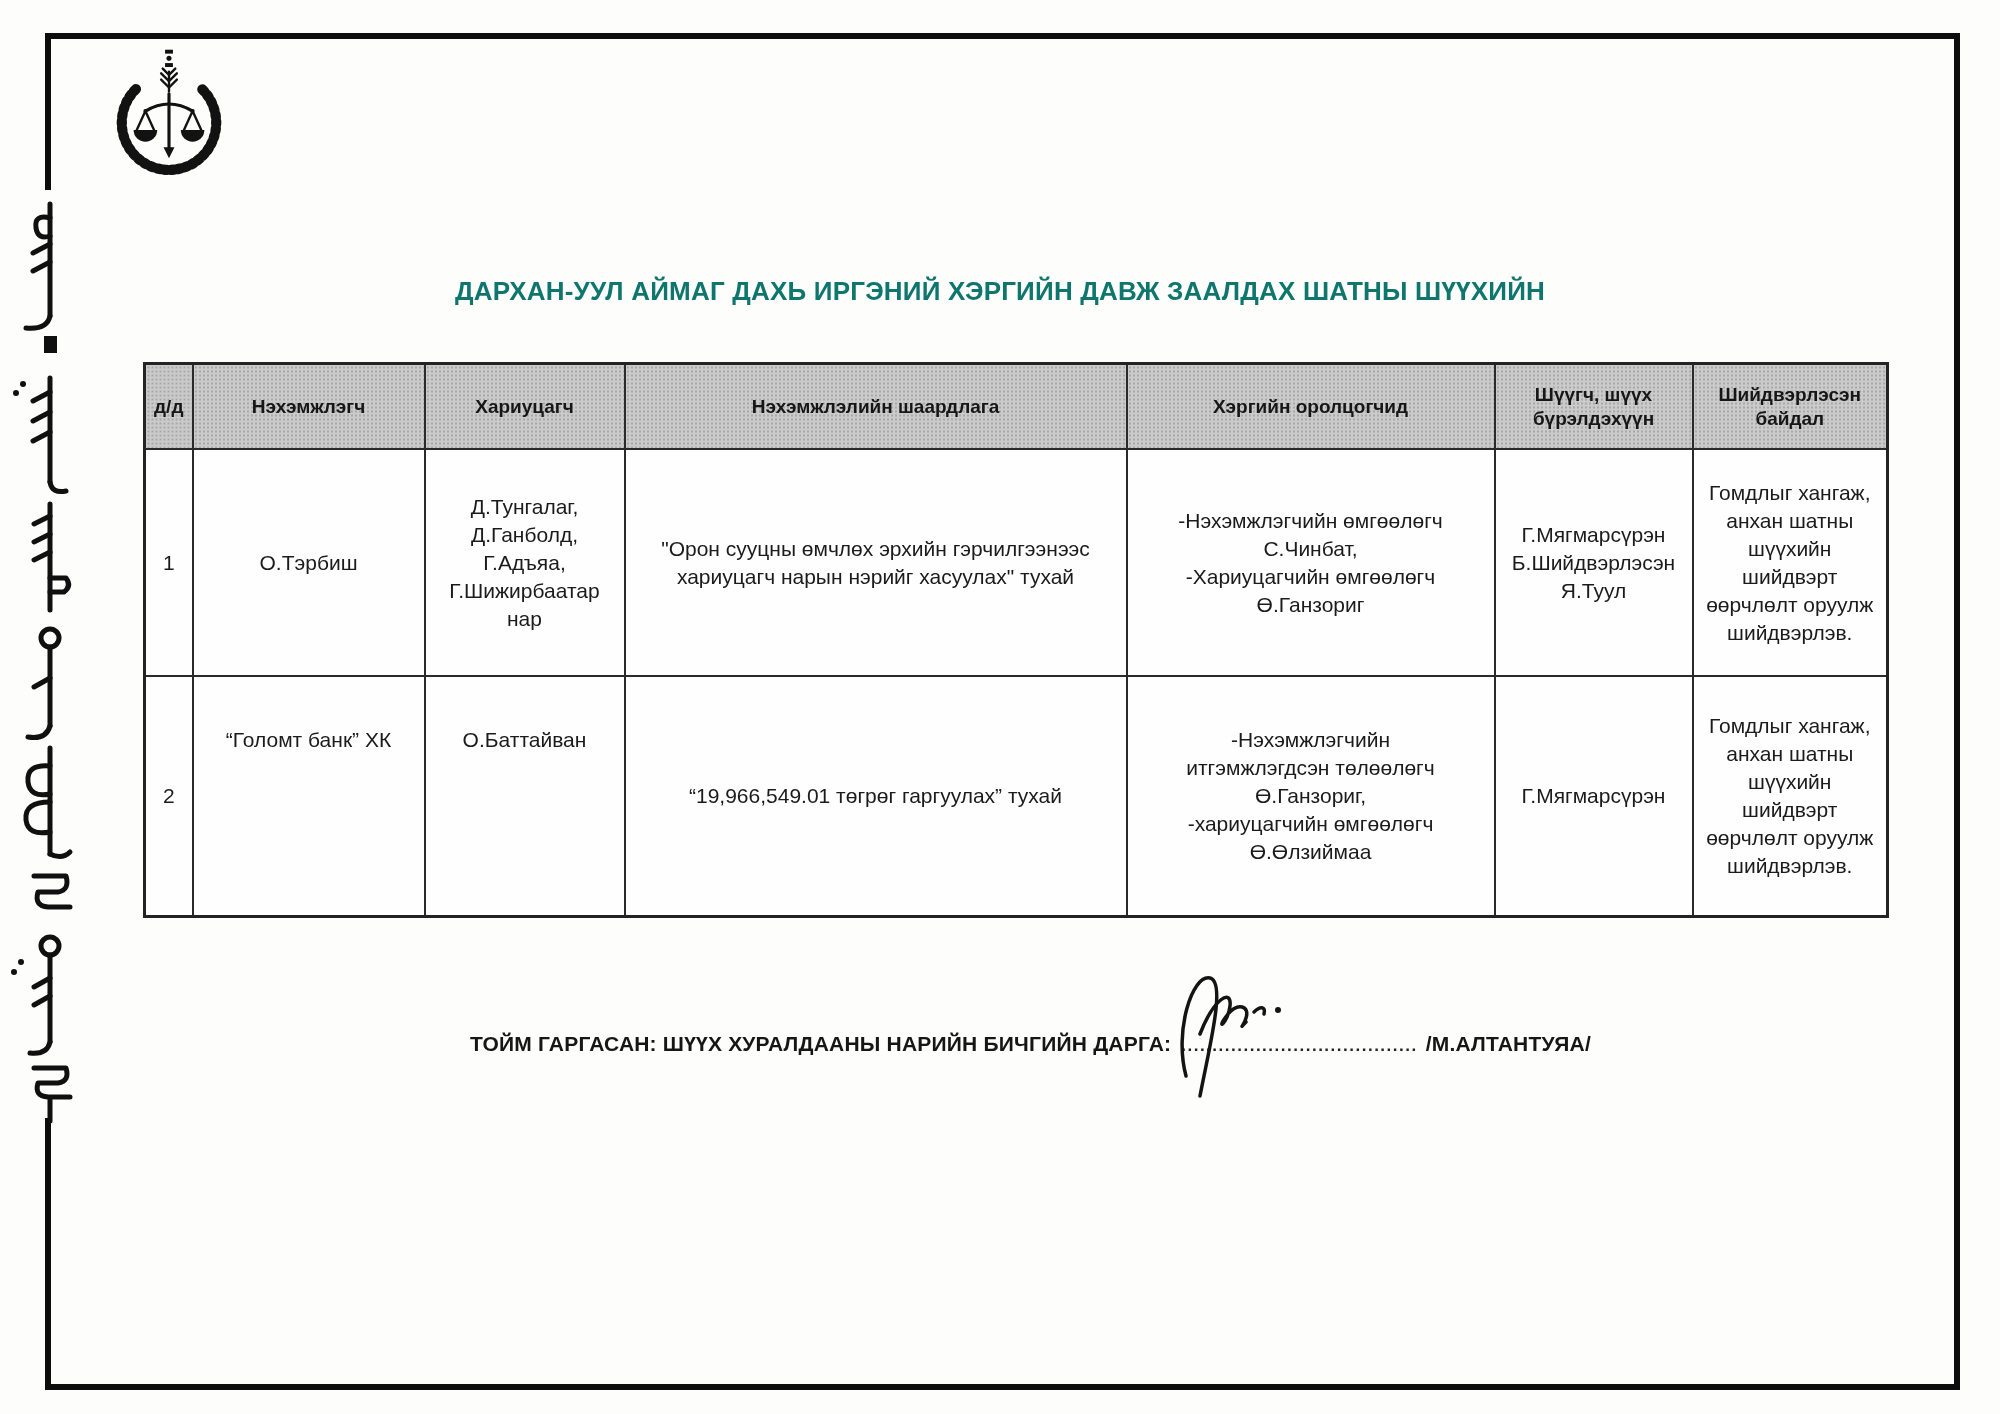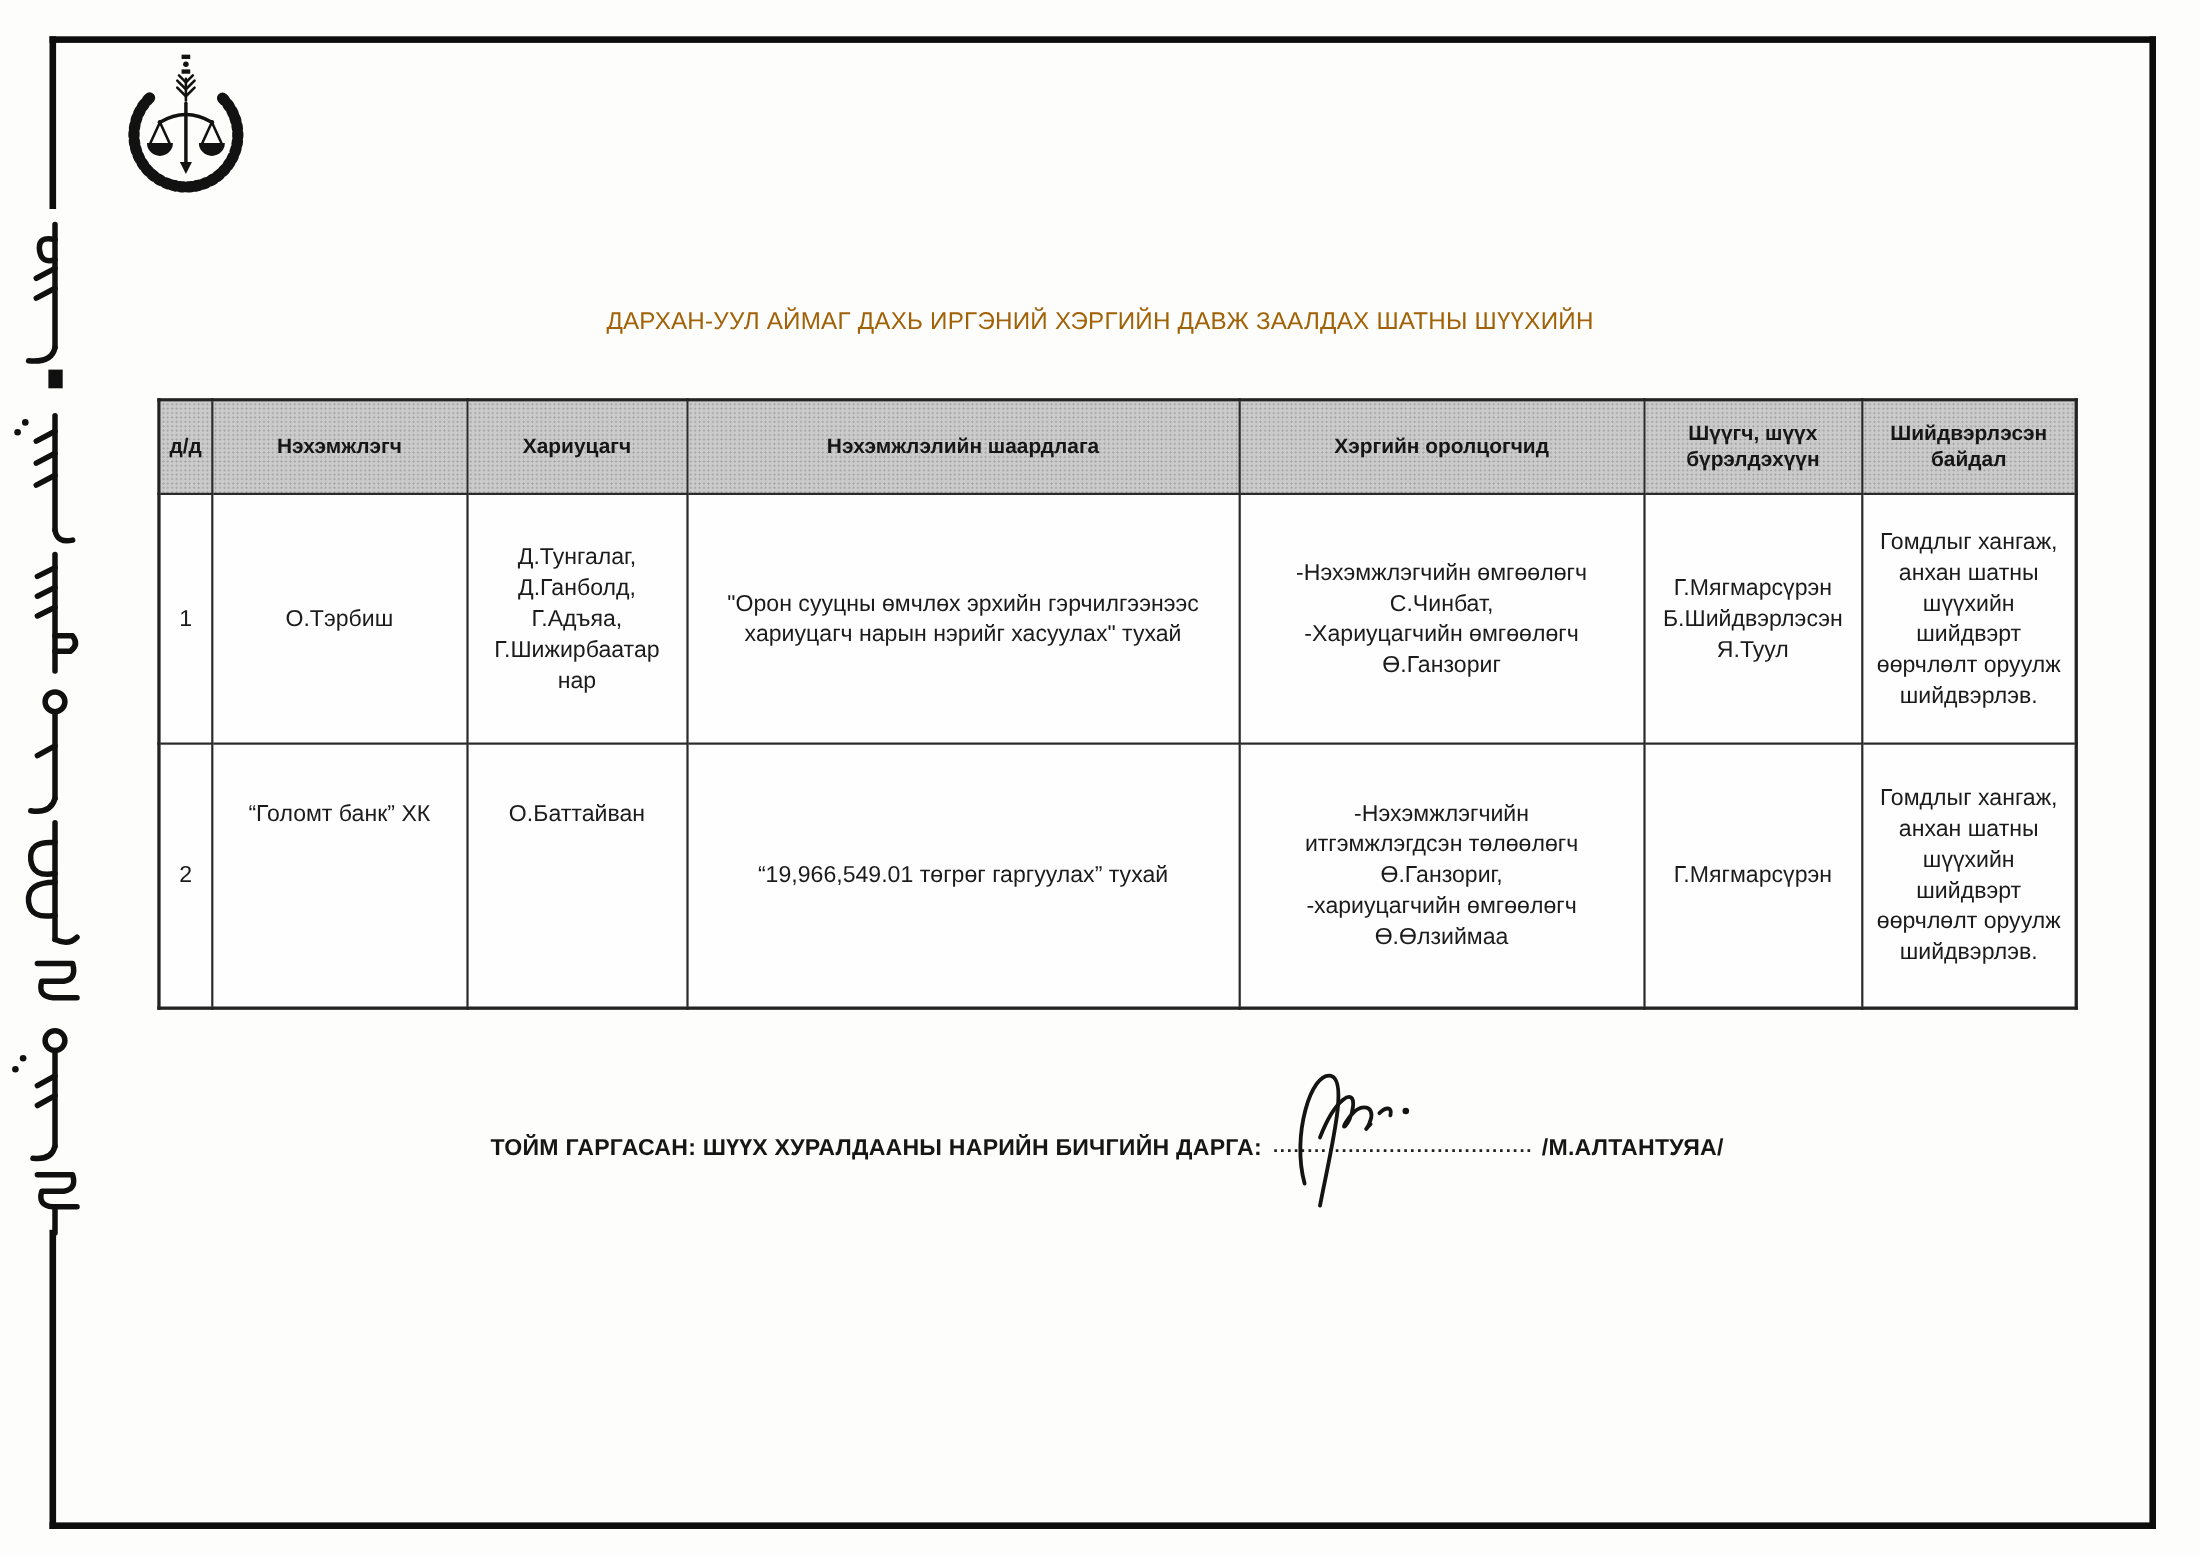--- a/index.html
+++ b/index.html
@@ -21,21 +21,21 @@
   .logo { position:absolute; left:110px; top:48px; width:118px; height:134px; }
 
   .org-name {
     position:absolute; left:240px; top:84px;
     font-family:"Liberation Serif", serif; font-weight:bold;
     font-size:28px; line-height:38px; letter-spacing:0.5px; color:#111;
   }
 
   .doc-title {
     position:absolute; left:0; top:274px; width:2000px; text-align:center;
-    font-weight:normal; font-size:22px; line-height:35px; letter-spacing:0.2px; color:#a16207;
+    font-weight:bold; font-size:26px; line-height:35px; letter-spacing:0.2px; color:#0f766e;
   }
 
   table.summary {
     position:absolute; left:143px; top:362px; width:1743px;
     border-collapse:collapse; table-layout:fixed;
     border:3px solid #232323;
   }
   table.summary th, table.summary td {
     border:2px solid #2a2a2a; overflow:hidden;
   }
@@ -48,22 +48,22 @@
   }
   table.summary tbody td {
     font-size:21px; text-align:center; vertical-align:middle;
     padding:4px 10px; line-height:28px; background:#fefefe;
   }
   table.summary tbody tr:nth-child(1) { height:227px; }
   table.summary tbody tr:nth-child(2) { height:240px; }
   table.summary tbody td.v-top { vertical-align:top; padding-top:49px; }
 
   .footer-line {
-    position:absolute; left:446px; top:1032px;
-    display:flex; align-items:flex-start; white-space:nowrap;
+    position:absolute; left:470px; top:1032px;
+    display:flex; align-items:flex-end; white-space:nowrap;
     font-weight:bold; font-size:21px; letter-spacing:0.2px; color:#161616;
   }
   .footer-line .dots { font-size:17px; letter-spacing:1.5px; margin:0 8px 0 10px; color:#222; }
   .signature { position:absolute; left:1148px; top:948px; width:200px; height:160px; }
 </style>
 </head>
 <body>
 
 <div class="canvas">
 

